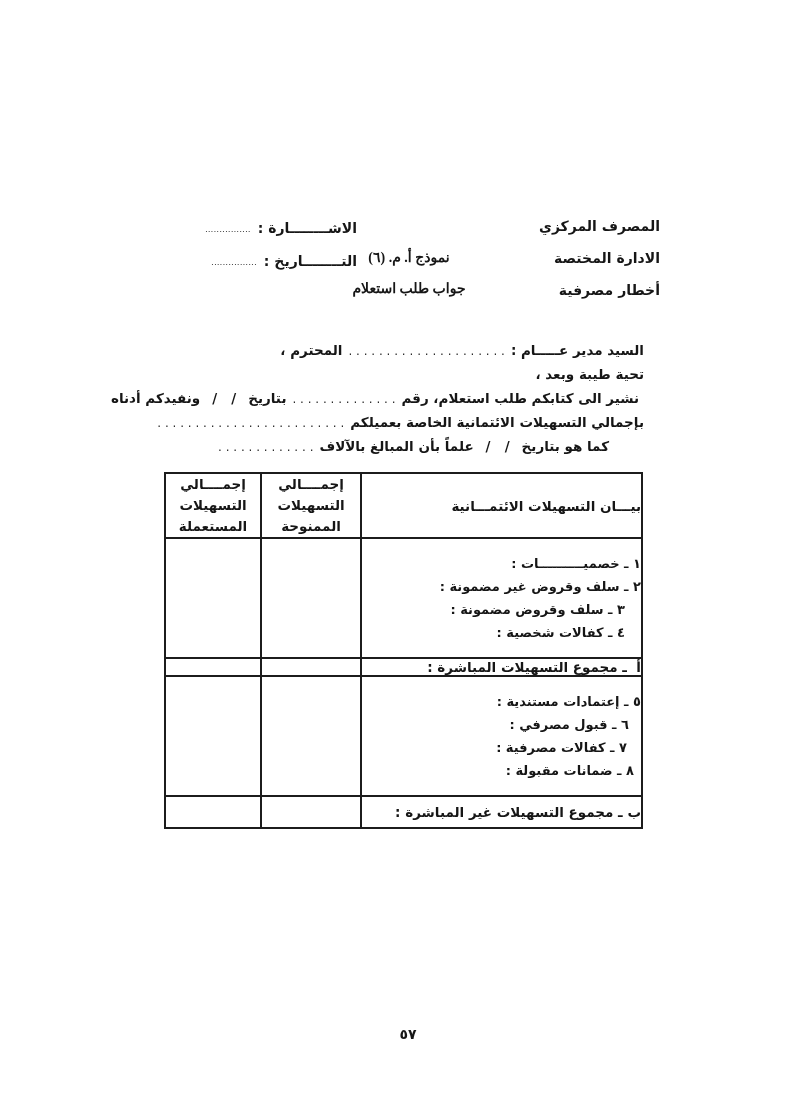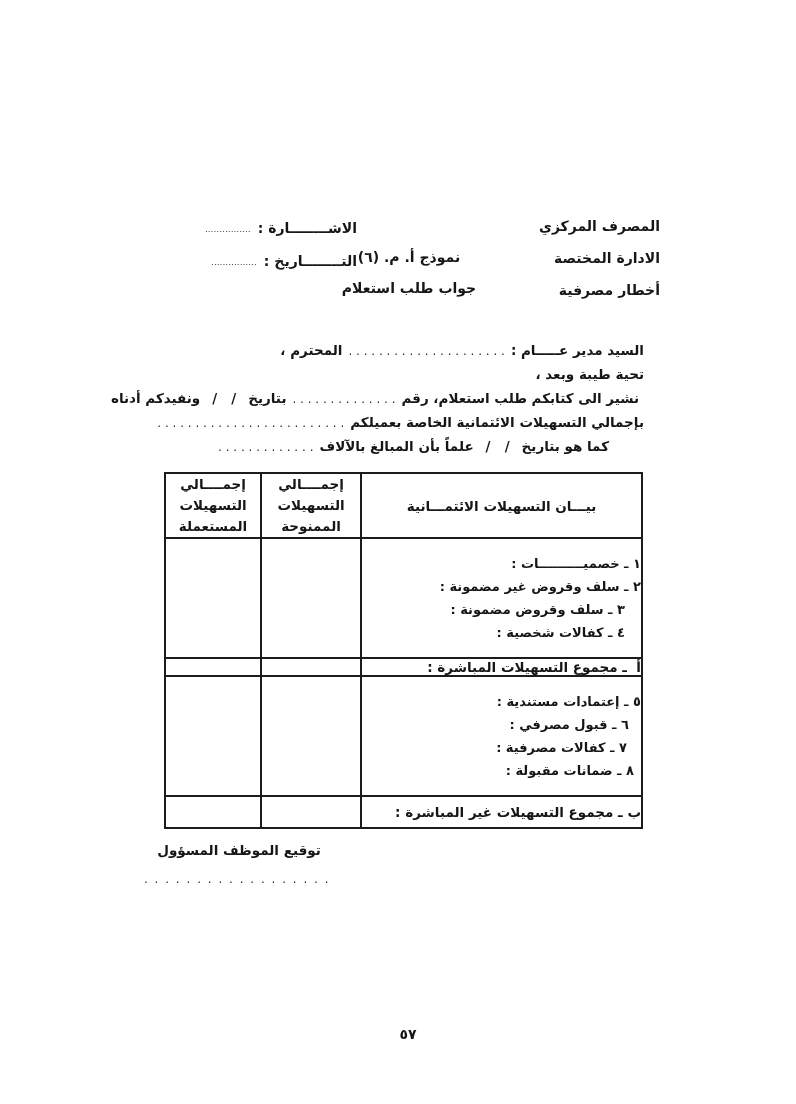--- a/index.html
+++ b/index.html
@@ -15,21 +15,21 @@
     overflow: hidden;
   }
 
   
   .hdr-right {
     position: absolute; top: 210px; right: 136px;
     text-align: right; font-size: 14px; line-height: 32px; white-space: nowrap;
   }
   .hdr-mid {
     position: absolute; top: 242px; right: 301px; width: 172px;
-    text-align: center; font-size: 14px; line-height: 31px; white-space: nowrap;
+    text-align: center; font-size: 14px; line-height: 31px; white-space: nowrap; font-family: Liberation Serif, serif;
   }
   .hdr-left {
     position: absolute; top: 212px; right: 439px;
     text-align: right; font-size: 14px; line-height: 32px; white-space: nowrap;
   }
   .micro-dots {
     font-size: 9px; letter-spacing: 2.5px; color: #3a3a3a; margin-right: 7px;
     vertical-align: 1px; font-weight: normal;
   }
 
@@ -56,21 +56,21 @@
   .col-desc   { width: 281px; }
   .col-grant  { width: 100px; }
   .col-used   { width: 96px; }
 
   .row-head   { height: 53px; }
   .row-items  { height: 120px; }
   .row-suba   { height: 14px; }
   .row-subb   { height: 32px; }
   .row-grand  { height: 32px; }
 
-  .head-desc { text-align: center; vertical-align: bottom; padding-bottom: 7px; }
+  .head-desc { vertical-align: bottom; padding-bottom: 7px; }
   .head-col  { vertical-align: top; padding-top: 5px; }
   .head-col div { text-align: center; line-height: 21px; }
 
   .items-cell { vertical-align: top; padding: 6px 10px 0 0; font-size: 13px; }
   .items-cell div { line-height: 23px; white-space: nowrap; }
   .g1 div:nth-child(3), .g1 div:nth-child(4) { padding-right: 16px; }
   .g2 div:nth-child(2) { padding-right: 12px; }
   .g2 div:nth-child(3) { padding-right: 14px; }
   .g2 div:nth-child(4) { padding-right: 7px; }
 
@@ -176,20 +176,16 @@
       <td></td>
     </tr>
     <tr class="row-subb">
       <td class="label-cell">ب ـ مجموع التسهيلات غير المباشرة :</td>
       <td></td>
       <td></td>
     </tr>
   </tbody>
     </table>
 
-  <div class="signature">
-    <div>توقيع الموظف المسؤول</div>
-    <div class="sig-dots">. . . . . . . . . . . . . . . . . .</div>
-  </div>
 
   <div class="pagenum">٥٧</div>
 
 </div>
 
 </body></html>

